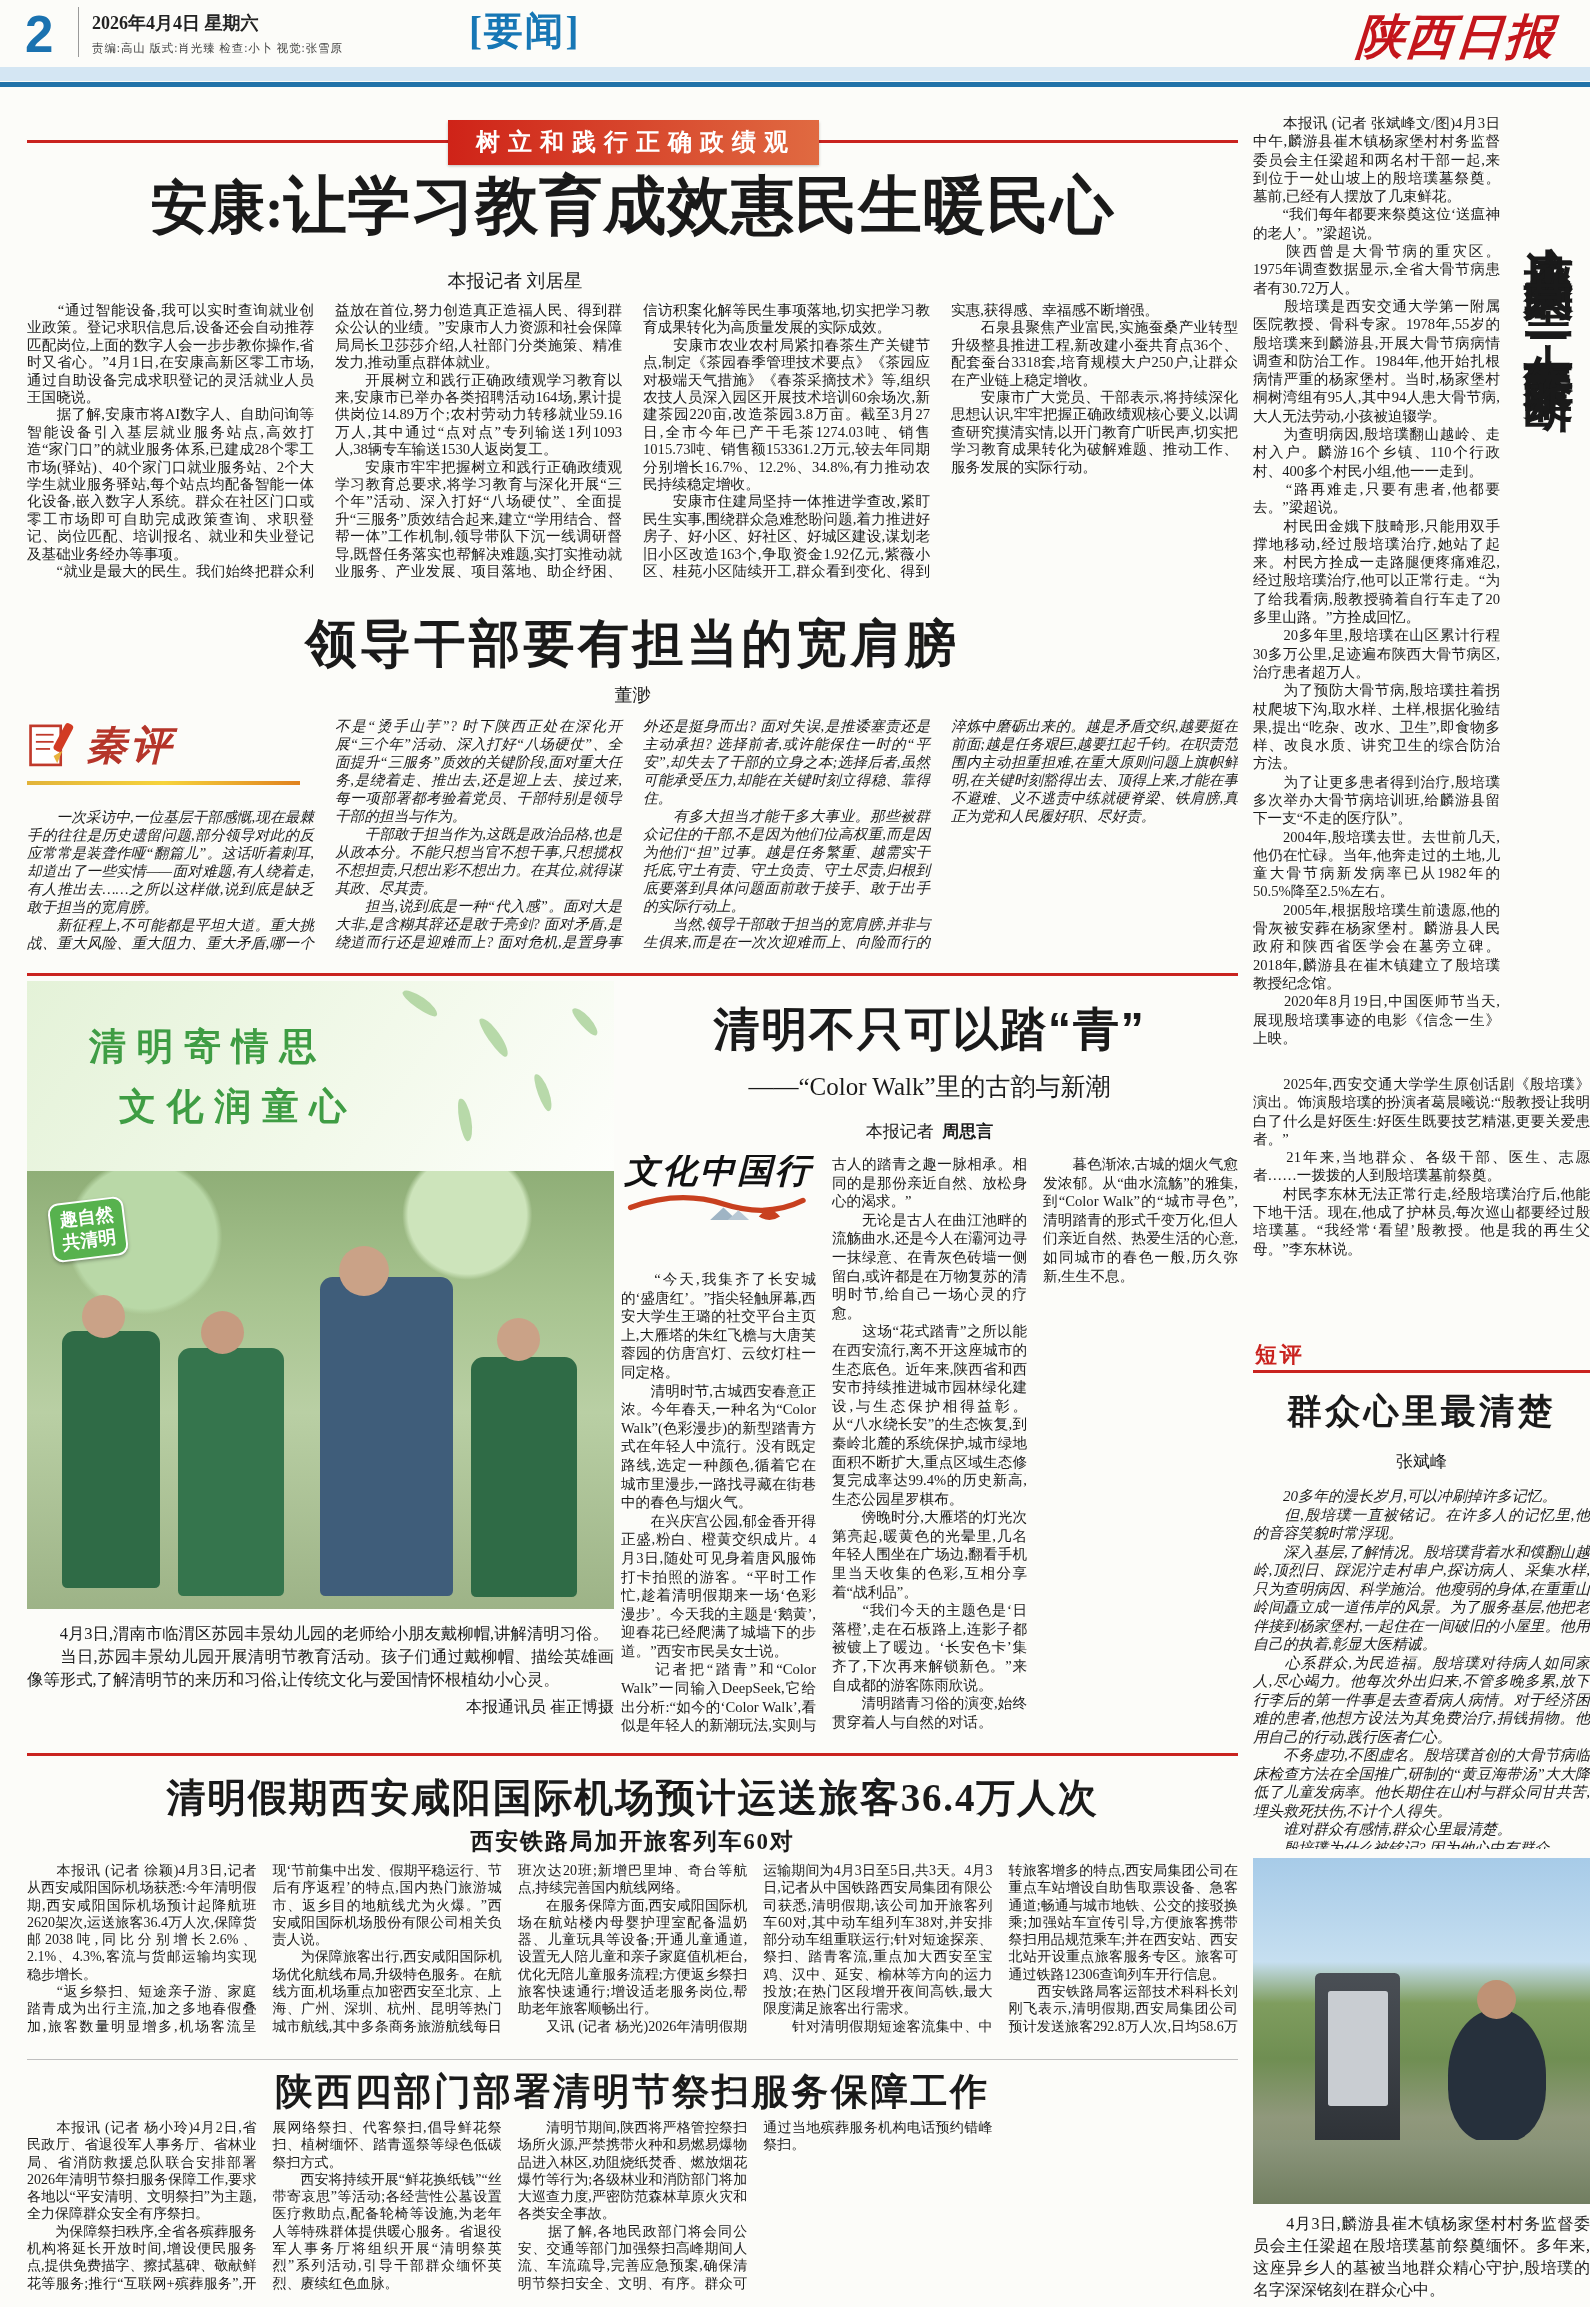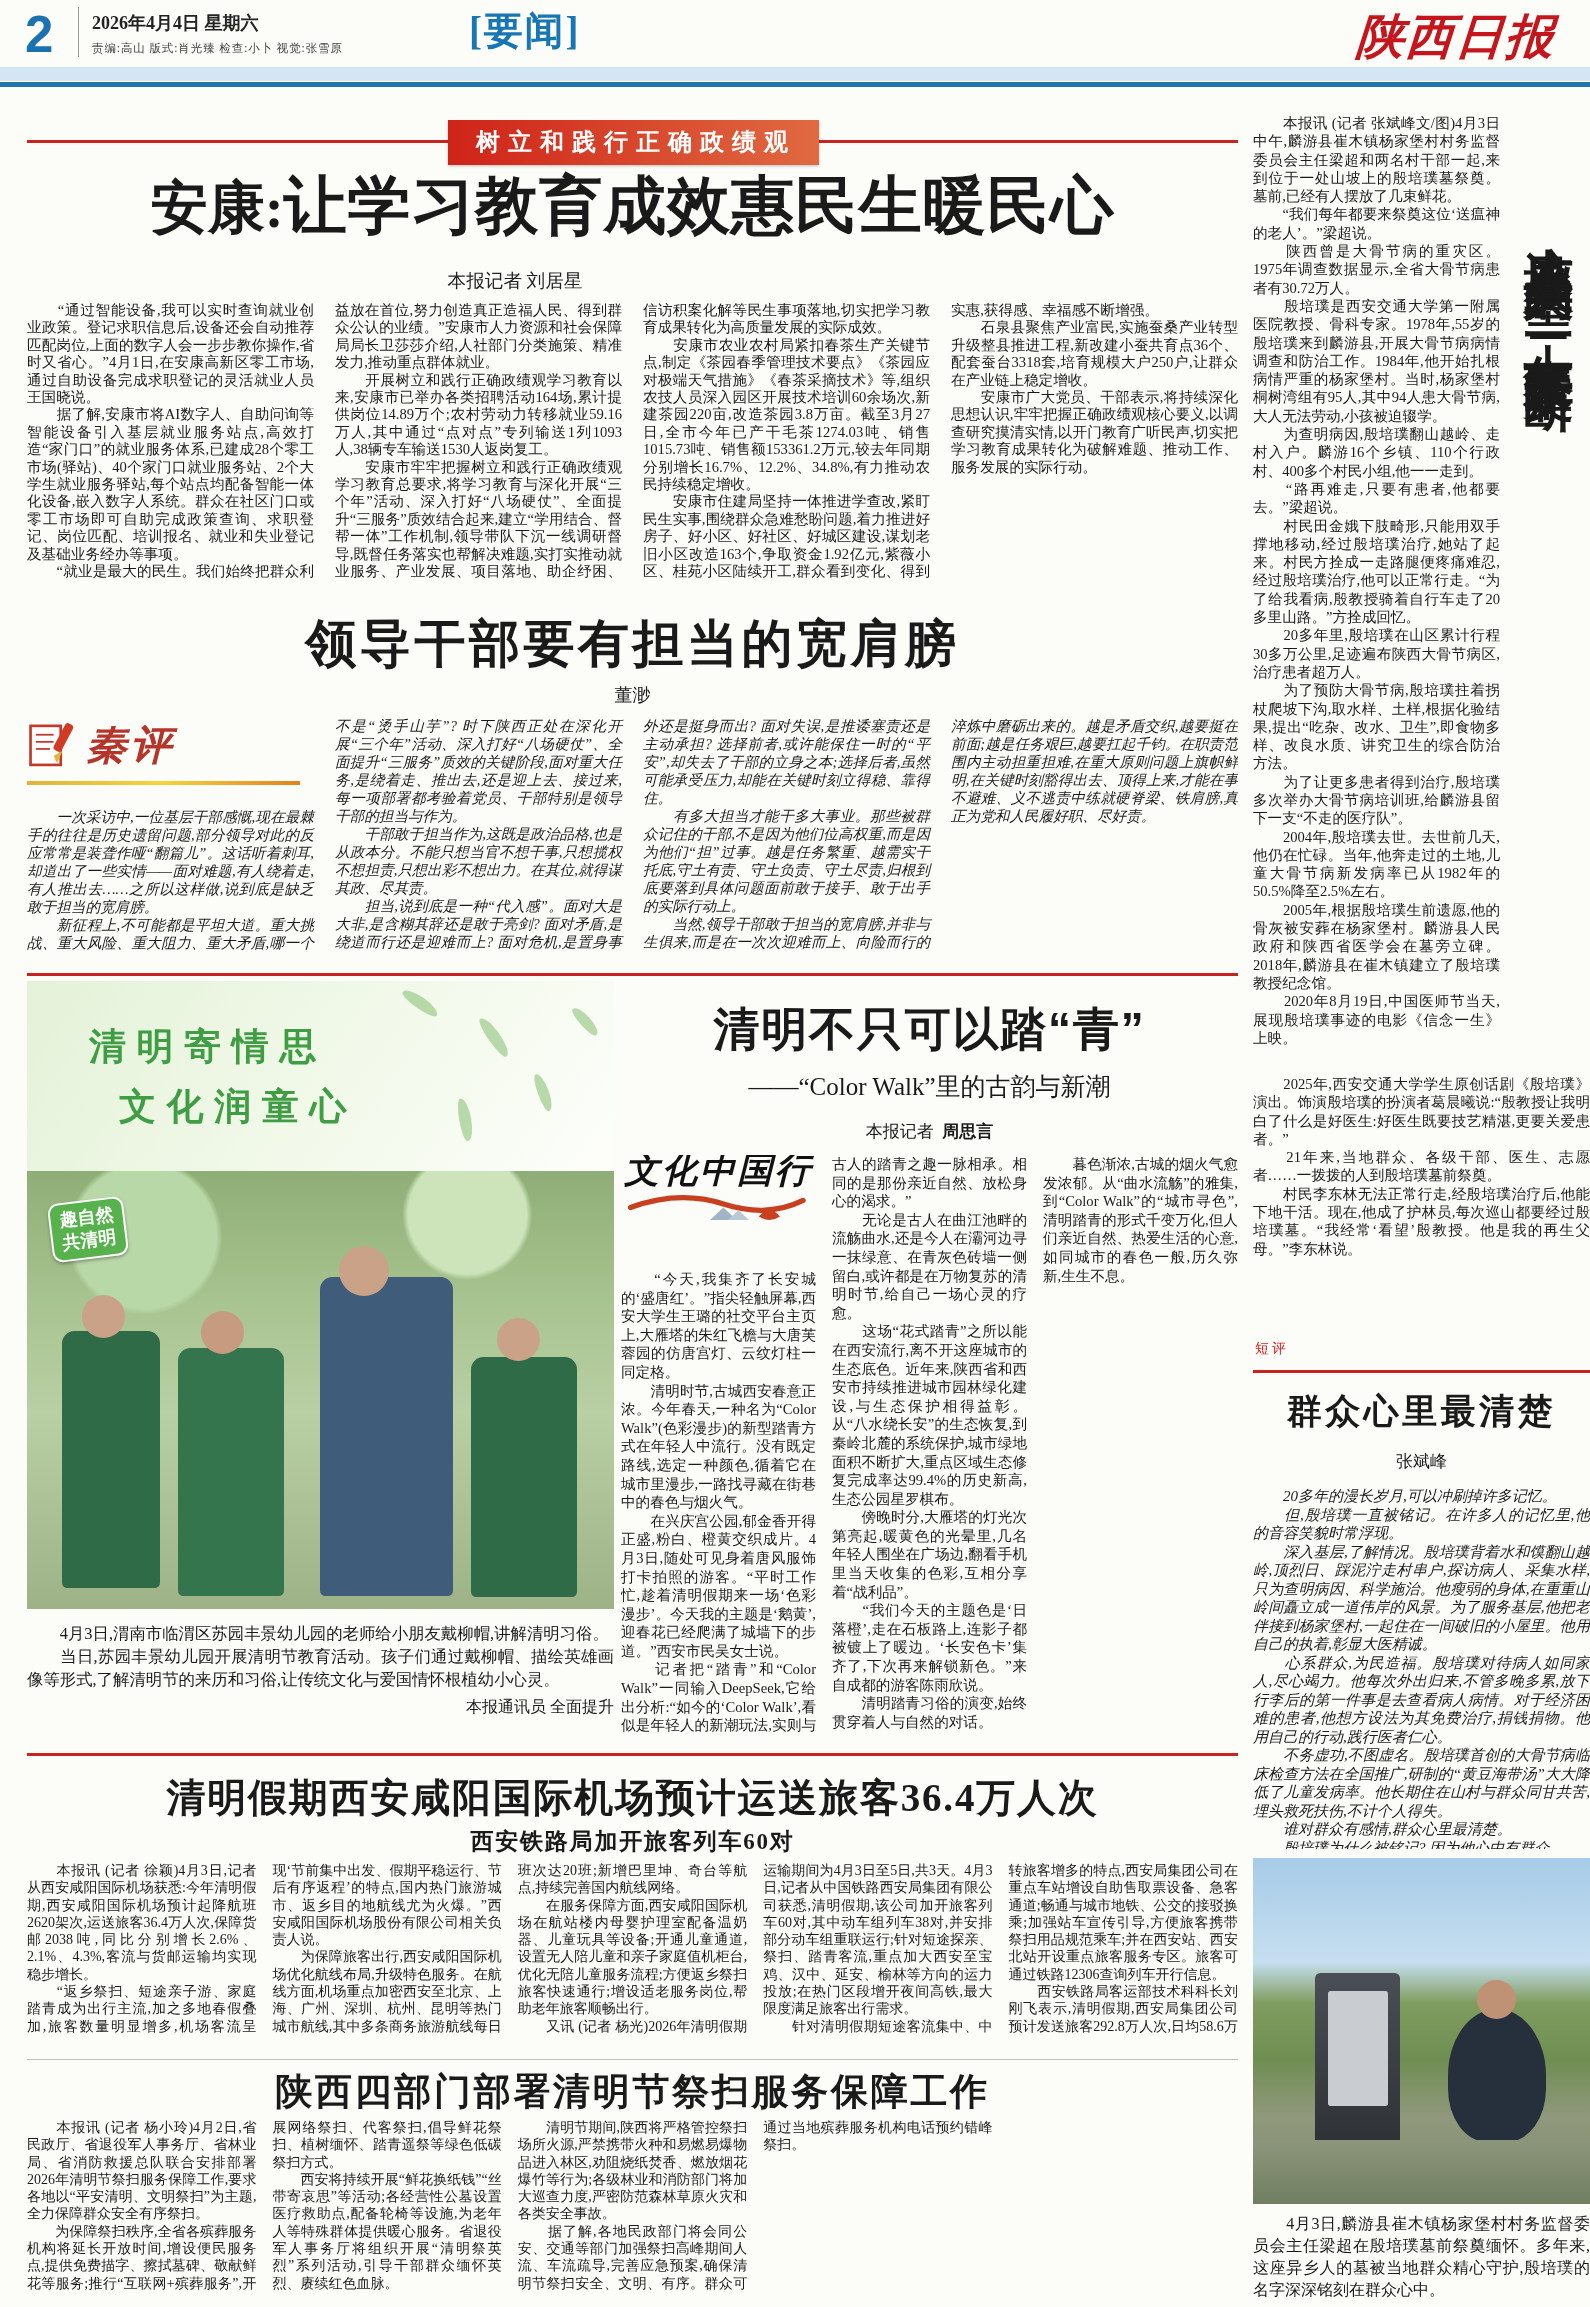--- a/index.html
+++ b/index.html
@@ -63,21 +63,21 @@
   
   .bt-h1{font-size:39px;font-weight:900;letter-spacing:1.8px;}
   .bt-sub{font-size:23px;font-weight:700;letter-spacing:1.8px;}
   .bt-h2{font-size:37px;font-weight:900;letter-spacing:2.7px;}
   .smallbody{font-size:14px;line-height:17.3px;}
 
   
   .mem-text{font-size:14.6px;line-height:18.3px;}
   .vert-h{writing-mode:vertical-rl;text-orientation:upright;font-family:"Liberation Sans","DejaVu Sans",sans-serif;
           font-weight:900;font-size:50px;letter-spacing:5.3px;line-height:83px;}
-  .sc-label{font-size:14px;font-weight:normal;color:#c9231f;letter-spacing:2.7px;}
+  .sc-label{font-size:22px;font-weight:bold;color:#c9231f;letter-spacing:2.7px;}
   .sc-title{font-size:35px;font-weight:900;letter-spacing:3.5px;}
   .sc-text{font-style:italic;font-size:15px;line-height:18.5px;}
   .photo2{background:linear-gradient(180deg,#a7cbe8 0%,#c6dff0 30%,#7f9d5e 42%,#6f8e52 58%,#90987c 75%,#7d8a6b 100%);}
   .stone{position:absolute;background:linear-gradient(180deg,#4a4f55,#2e3237);border-radius:5.3px 5.3px 1.8px 1.8px;}
   .stone-panel{position:absolute;background:#c9cdd2;border-radius:2.7px;}
   .man{position:absolute;background:#26303c;border-radius:50% 50% 40% 40%;}
   .bold{font-weight:bold;}
 </style>
 </head>
 <body>
@@ -153,21 +153,21 @@
     <div style="position:absolute;left:55px;top:124px;width:43px;height:43px;border-radius:50%;background:#caa287;"></div>
     <div style="position:absolute;left:174px;top:140px;width:43px;height:43px;border-radius:50%;background:#c69b80;"></div>
     <div style="position:absolute;left:470px;top:147px;width:43px;height:43px;border-radius:50%;background:#caa287;"></div>
   </div>
   <div class="abs sticker" style="left:50px;top:1200px;">
     <div>趣自然</div>
     <div>共清明</div>
   </div>
   <div class="abs caption just prelines" style="left:27px;top:1622px;width:587px;">　　4月3日,渭南市临渭区苏园丰景幼儿园的老师给小朋友戴柳帽,讲解清明习俗。
 　　当日,苏园丰景幼儿园开展清明节教育活动。孩子们通过戴柳帽、描绘英雄画像等形式,了解清明节的来历和习俗,让传统文化与爱国情怀根植幼小心灵。</div>
-  <div class="abs credit" style="left:27px;top:1697px;width:587px;">本报通讯员  全面提升</div>
+  <div class="abs credit" style="left:27px;top:1697px;width:587px;">本报通讯员  崔正博摄</div>
 
   <div class="abs qm-h" style="left:621px;top:999px;width:617px;text-align:center;">清明不只可以踏“青”</div>
   <div class="abs qm-sub" style="left:621px;top:1070px;width:617px;text-align:center;">——“Color Walk”里的古韵与新潮</div>
   <div class="abs qm-byline" style="left:621px;top:1120px;width:617px;text-align:center;">
     <span>本报记者</span>&nbsp;&nbsp;<span class="bold">周思言</span>
   </div>
   <div class="abs bodytext just cols hidden-ov" style="left:621px;top:1155px;width:617px;height:586px;column-count:3;column-gap:16px;font-size:14.6px;line-height:18.6px;">
     <div class="logo-block">
       <div class="logo-text">文化中国行</div>
       <svg width="186" height="46" viewBox="0 0 210 52">

